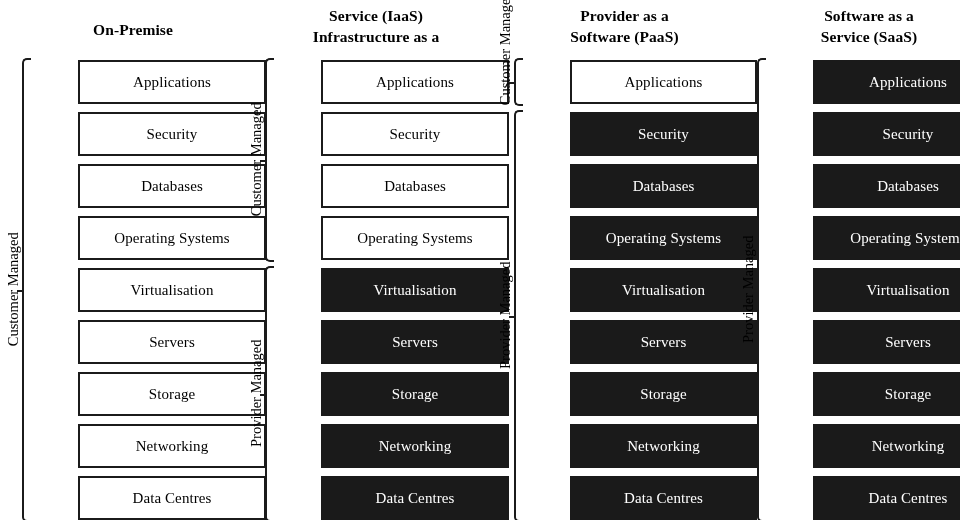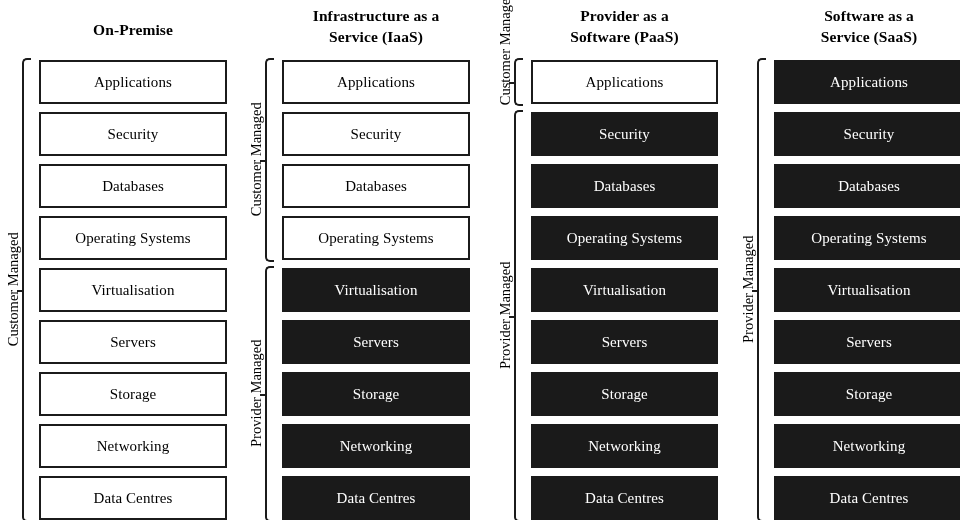--- a/index.html
+++ b/index.html
@@ -38,20 +38,21 @@
   
   .layer-box {
     position: absolute;
     box-sizing: border-box;
     display: flex;
     align-items: center;
     justify-content: center;
     font-size: 15px;
     line-height: 1;
     letter-spacing: 0.1px;
+    margin-left: 39px;
   }
   .layer-box.customer {
     background: #ffffff;
     border: 2px solid #1b1b1b;
     color: #000000;
   }
   .layer-box.provider {
     background: #1a1a1a;
     border: 2px solid #1a1a1a;
     color: #ffffff;
@@ -120,22 +121,22 @@
     <div class="layer-box customer" style="left: 39px; width: 188px; top: 424px; height: 44px;">
       <span>Networking</span>
     </div>
     <div class="layer-box customer" style="left: 39px; width: 188px; top: 476px; height: 44px;">
       <span>Data Centres</span>
     </div>
     <div class="bracket" style="left: 22px; top: 58px; height: 464px;"></div>
     <div class="bracket-tick" style="left: 17px; top: 290px;"></div>
     <div class="bracket-label" style="width: 464px; left: -219px; top: 282px;">Customer Managed</div>
     <div class="col-header" style="left: 222px; width: 308px; top: 5px;">
+      <span class="hl">Service (IaaS)</span>
       <span class="hl">Infrastructure as a</span>
-      <span class="hl">Service (IaaS)</span>
     </div>
     <div class="layer-box customer" style="left: 282px; width: 188px; top: 60px; height: 44px;">
       <span>Applications</span>
     </div>
     <div class="layer-box customer" style="left: 282px; width: 188px; top: 112px; height: 44px;">
       <span>Security</span>
     </div>
     <div class="layer-box customer" style="left: 282px; width: 188px; top: 164px; height: 44px;">
       <span>Databases</span>
     </div>

